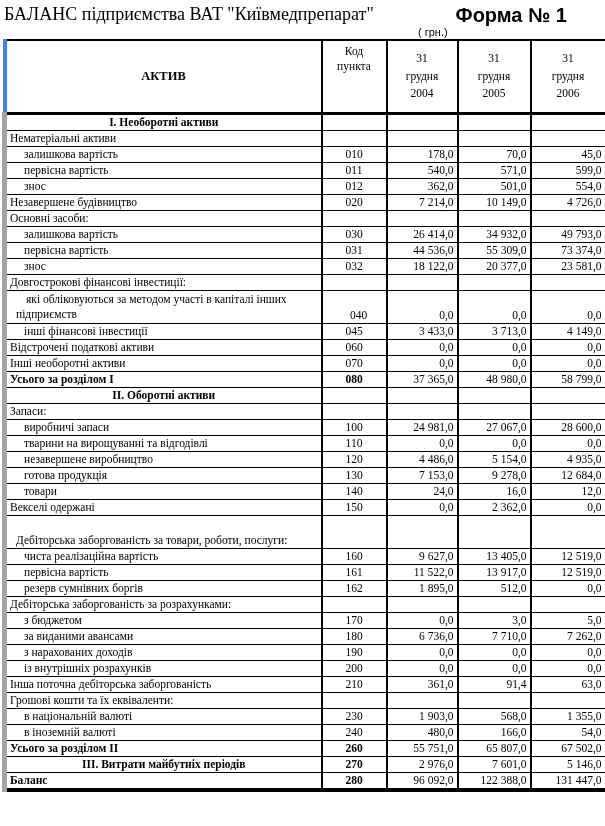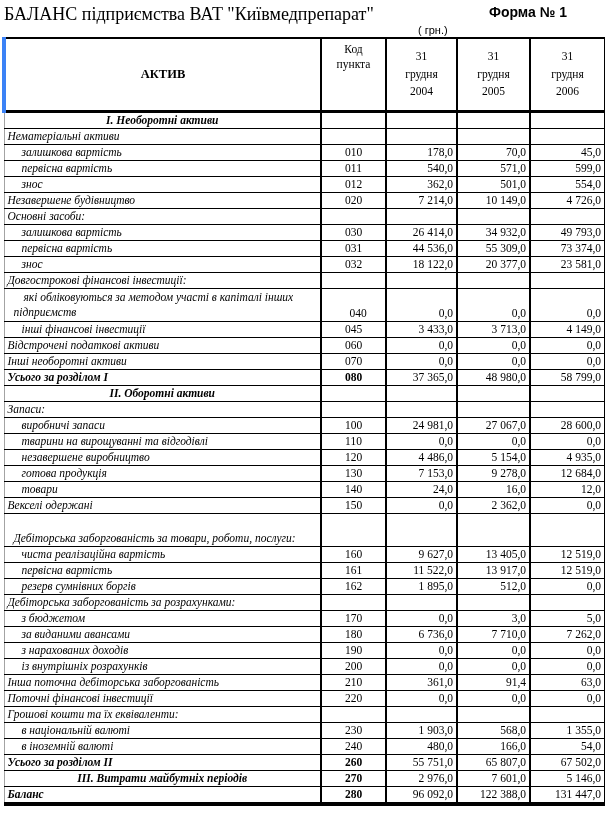--- a/index.html
+++ b/index.html
@@ -3,21 +3,21 @@
 <meta charset="utf-8">
 <style>
   html,body { margin:0; padding:0; }
   body {
     width:605px; height:826px; background:#fff; color:#000;
     font-family:"Liberation Serif","DejaVu Serif",serif;
     overflow:hidden;
   }
   .titlebar { display:flex; justify-content:space-between; align-items:flex-start; padding:4px 38px 0 4px; }
   .doc-title { font-weight:normal; font-size:18px; white-space:nowrap; }
-  .form-no { font-family:"Liberation Sans","DejaVu Sans",sans-serif; font-weight:bold; font-size:14px; white-space:nowrap; }
+  .form-no { font-family:"Liberation Sans","DejaVu Sans",sans-serif; font-weight:bold; font-size:20px; white-space:nowrap; }
   .grn { font-family:"Liberation Sans","DejaVu Sans",sans-serif; font-size:11px; margin:0 0 1px 418px; line-height:11px; }
 
   table.balance { border-collapse:collapse; table-layout:fixed; width:601px; margin-left:2px; }
   col.c-lab { width:317px; } col.c-code { width:65px; }
   col.c-y1 { width:71px; } col.c-y2 { width:73px; } col.c-y3 { width:75px; }
 
   thead th {
     border:2px solid #000; border-bottom:3px solid #000;
     font-size:11.5px; font-weight:normal; padding:0; height:68px;
   }
@@ -25,21 +25,21 @@
   thead th.codeh { vertical-align:top; padding-top:3px; line-height:15px; }
   thead th.yr { vertical-align:middle;margin-top:39px; }
   thead th.yr div { line-height:17.5px; }
 
   tbody td {
     border-left:2px solid #000; border-right:2px solid #000;
     border-top:1px solid #000; border-bottom:1px solid #000;
     height:15px; font-size:11.5px; line-height:13px;
     padding:0; vertical-align:middle; overflow:hidden; white-space:nowrap;
   }
-  td.lab { text-align:left; padding-left:3px; border-left:1px solid #a3a3a3;font-style:italic; }
+  td.lab { text-align:left; padding-left:3px; border-left:5px solid #a3a3a3; }
   td.code { text-align:center; }
   td.val { text-align:right; padding-right:3px; }
   td.ind { padding-left:17px; }
   tr.sec td.lab { text-align:center; font-weight:bold; padding-left:0; }
   tr.bold-row td.lab, tr.bold-row td.code { font-weight:bold; }
   tr.tall td { height:31px; vertical-align:bottom; padding-bottom:1px;padding-left:9px; }
   td.hang { white-space:normal; line-height:15px; padding-left:2px; text-indent:10px; }
   tr.last td { border-bottom:4px solid #000; }
 </style>
 </head>
@@ -316,27 +316,20 @@
         <td class="val">0,0</td>
       </tr>
       <tr class="">
         <td class="lab">Інша поточна дебіторська заборгованість</td>
         <td class="code">210</td>
         <td class="val">361,0</td>
         <td class="val">91,4</td>
         <td class="val">63,0</td>
       </tr>
       <tr class="">
-        <td class="lab">Поточні фінансові інвестиції</td>
-        <td class="code">220</td>
-        <td class="val">0,0</td>
-        <td class="val">0,0</td>
-        <td class="val">0,0</td>
-      </tr>
-      <tr class="">
         <td class="lab">Грошові кошти та їх еквіваленти:</td>
         <td class="code"></td>
         <td class="val"></td>
         <td class="val"></td>
         <td class="val"></td>
       </tr>
       <tr class="">
         <td class="lab ind">в національній валюті</td>
         <td class="code">230</td>
         <td class="val">1 903,0</td>

